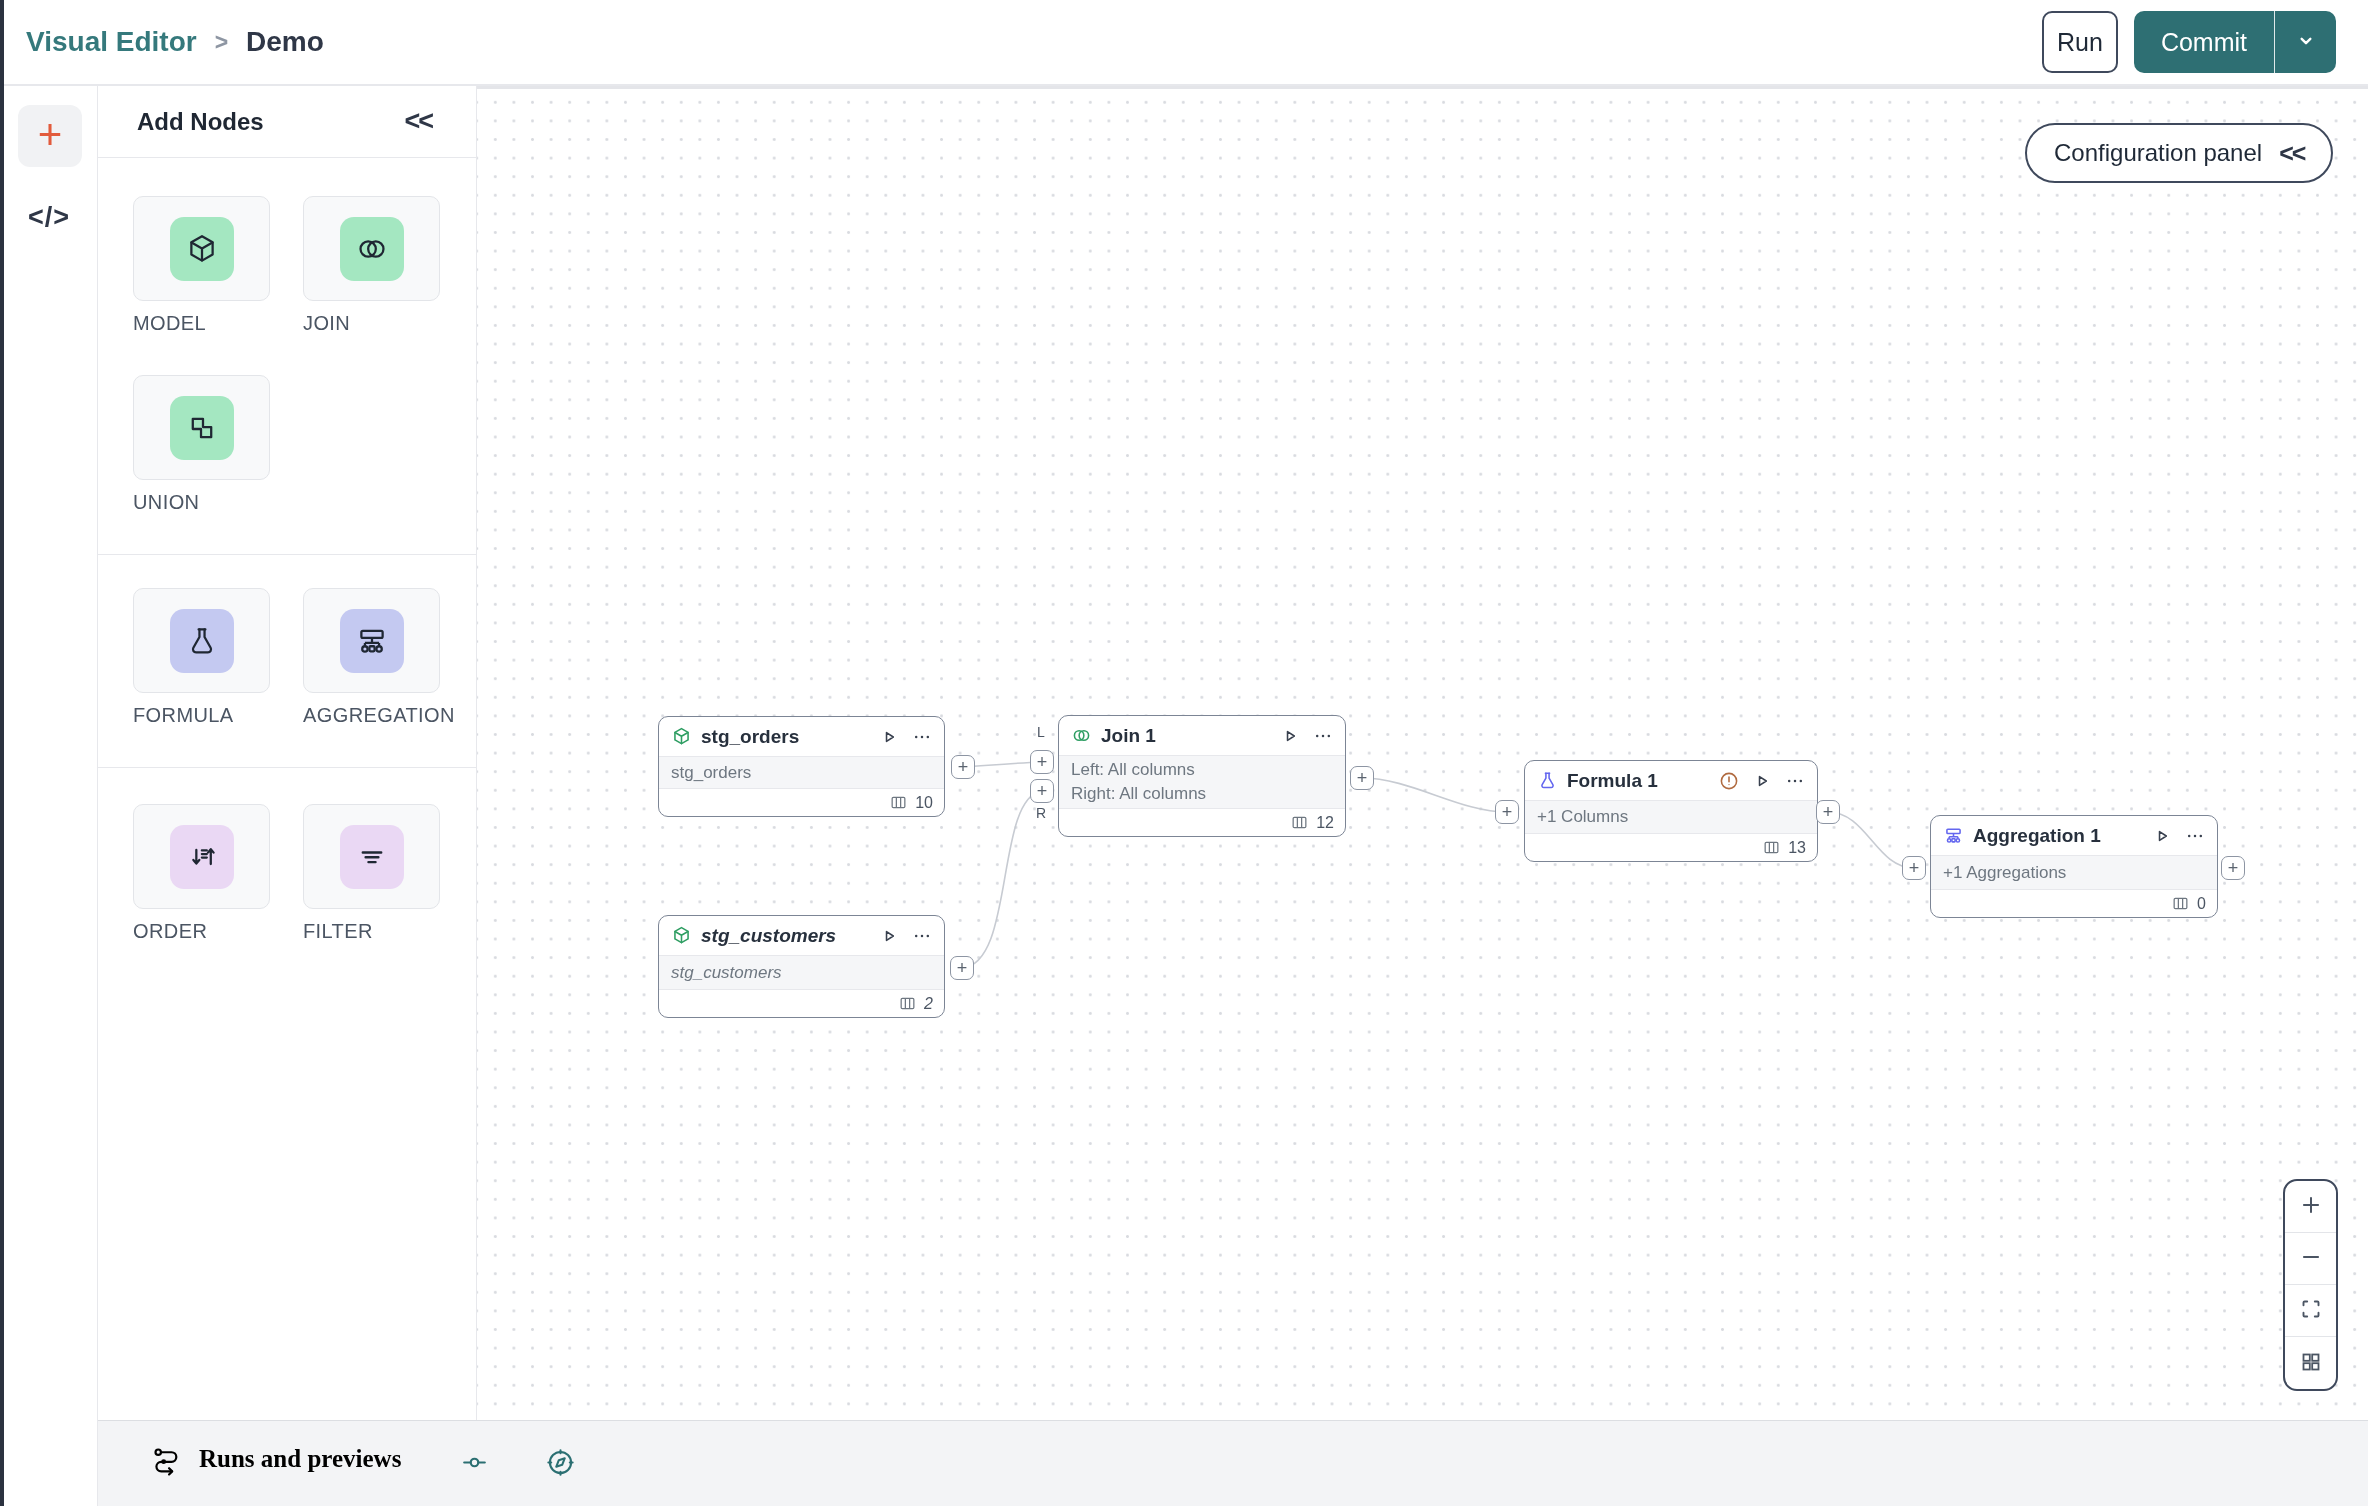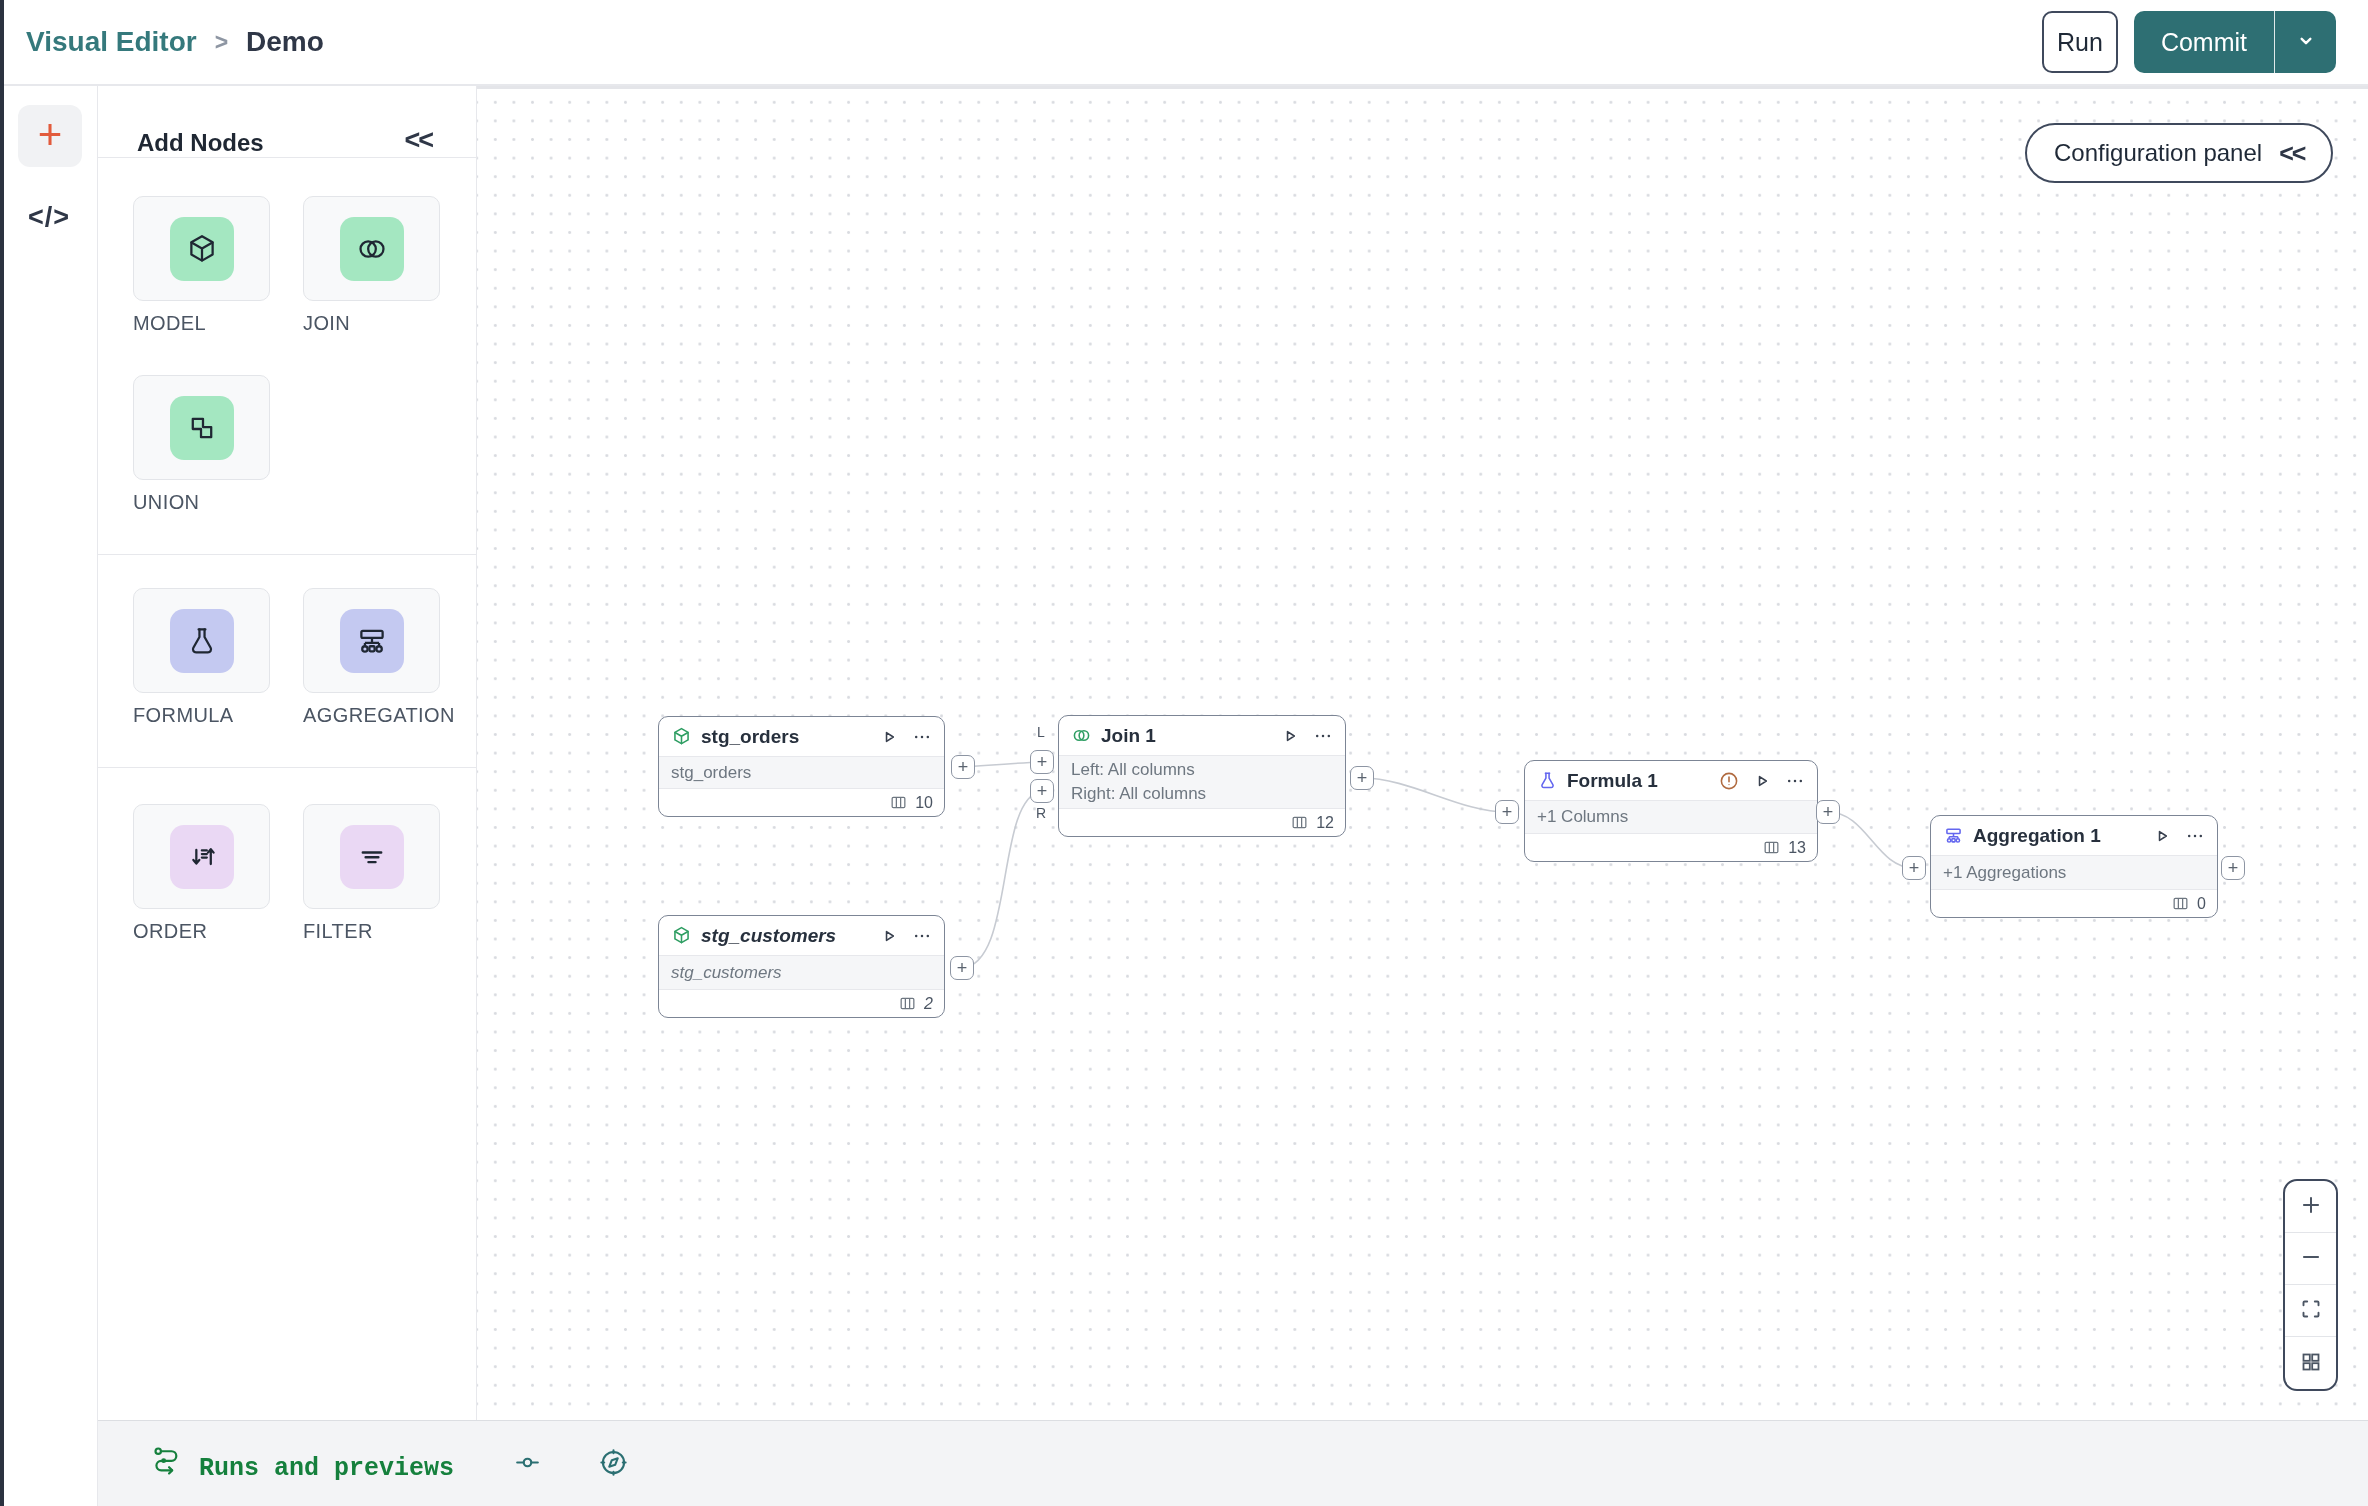--- a/index.html
+++ b/index.html
@@ -37,21 +37,21 @@
     background:#f1f2f4; color:#e25b3c; font-size:42px; font-weight:300; line-height:1;
     display:flex; align-items:center; justify-content:center; cursor:pointer; font-family:inherit; padding-bottom:4px;
   }
   .code-btn {
     position:absolute; left:0; top:110px; width:98px; height:42px; border:none; background:none;
     font-family:inherit; font-size:27px; font-weight:700; color:#2f3747; letter-spacing:1px; cursor:pointer;
   }
 
   
   .sidebar { position:absolute; left:98px; top:86px; width:379px; bottom:86px; background:#fff; border-right:1px solid #e7e8ec; z-index:8; }
-  .sidebar-head { height:72px; display:flex; align-items:flex-end; justify-content:space-between; padding:0 38px 0 39px; border-bottom:1px solid #e7e8ec; }
+  .sidebar-head { height:72px; display:flex; align-items:center; justify-content:space-between; padding:0 38px 0 39px; border-bottom:1px solid #e7e8ec; }
   .sidebar-title { font-size:24px; font-weight:700; color:#1f2733; }
   .collapse-btn { border:none; background:none; font-family:inherit; font-size:27px; font-weight:600; color:#2f3747; letter-spacing:-2px; cursor:pointer; }
   .section { padding:38px 20px 40px 35px; border-bottom:1px solid #e7e8ec; display:flex; flex-wrap:wrap; gap:40px 33px; }
   .section.s2 { padding-top:33px; }
   .section.s3 { padding-top:36px; border-bottom:none; }
   .card-wrap { width:137px; display:flex; flex-direction:column; align-items:flex-start; cursor:grab; }
   .card { width:137px; height:105px; background:#f8f9fa; border:1px solid #e3e5e9; border-radius:10px; display:flex; align-items:center; justify-content:center; }
   .card-icon { width:64px; height:64px; border-radius:14px; display:flex; align-items:center; justify-content:center; color:#1f2733; }
   .green    { background:#a4e7c1; }
   .lavender { background:#c4c9f1; }
@@ -112,21 +112,21 @@
 
   .zoomctrl { position:absolute; left:1806px; top:1093px; width:55px; z-index:4; background:#fff; border:2px solid #3f495c; border-radius:14px; overflow:hidden; }
   .zbtn { width:100%; height:52px; display:flex; align-items:center; justify-content:center; border:none; background:none; color:#4b5563; border-bottom:1px solid #e3e5e9; cursor:pointer; }
   .zbtn:last-child { border-bottom:none; }
 
   
   .bottombar {
     position:absolute; left:98px; right:0; bottom:0; height:86px; background:#f3f4f6; border-top:1px solid #dcdee2;
     display:flex; align-items:center; padding-left:47px; z-index:9; color:#2b6f72;
   }
-  .runs-tab { display:flex; align-items:flex-end; gap:17px; font-size:25px; font-weight:700; color:#15803d; cursor:pointer; background:none; border:none; font-family:Liberation Mono, monospace; }
+  .runs-tab { display:flex; align-items:flex-start; gap:17px; font-size:25px; font-weight:700; color:#000000; cursor:pointer; background:none; border:none; font-family:Liberation Serif, serif; }
   .bbicon { display:flex; color:#2b6f72; background:none; border:none; cursor:pointer; }
   .bb-commit  { margin-left:47px; }
   .bb-compass { margin-left:44px; }
 </style>
 </head>
 <body>
 
 <div class="dark-edge"></div>
 
 <header class="topbar">

